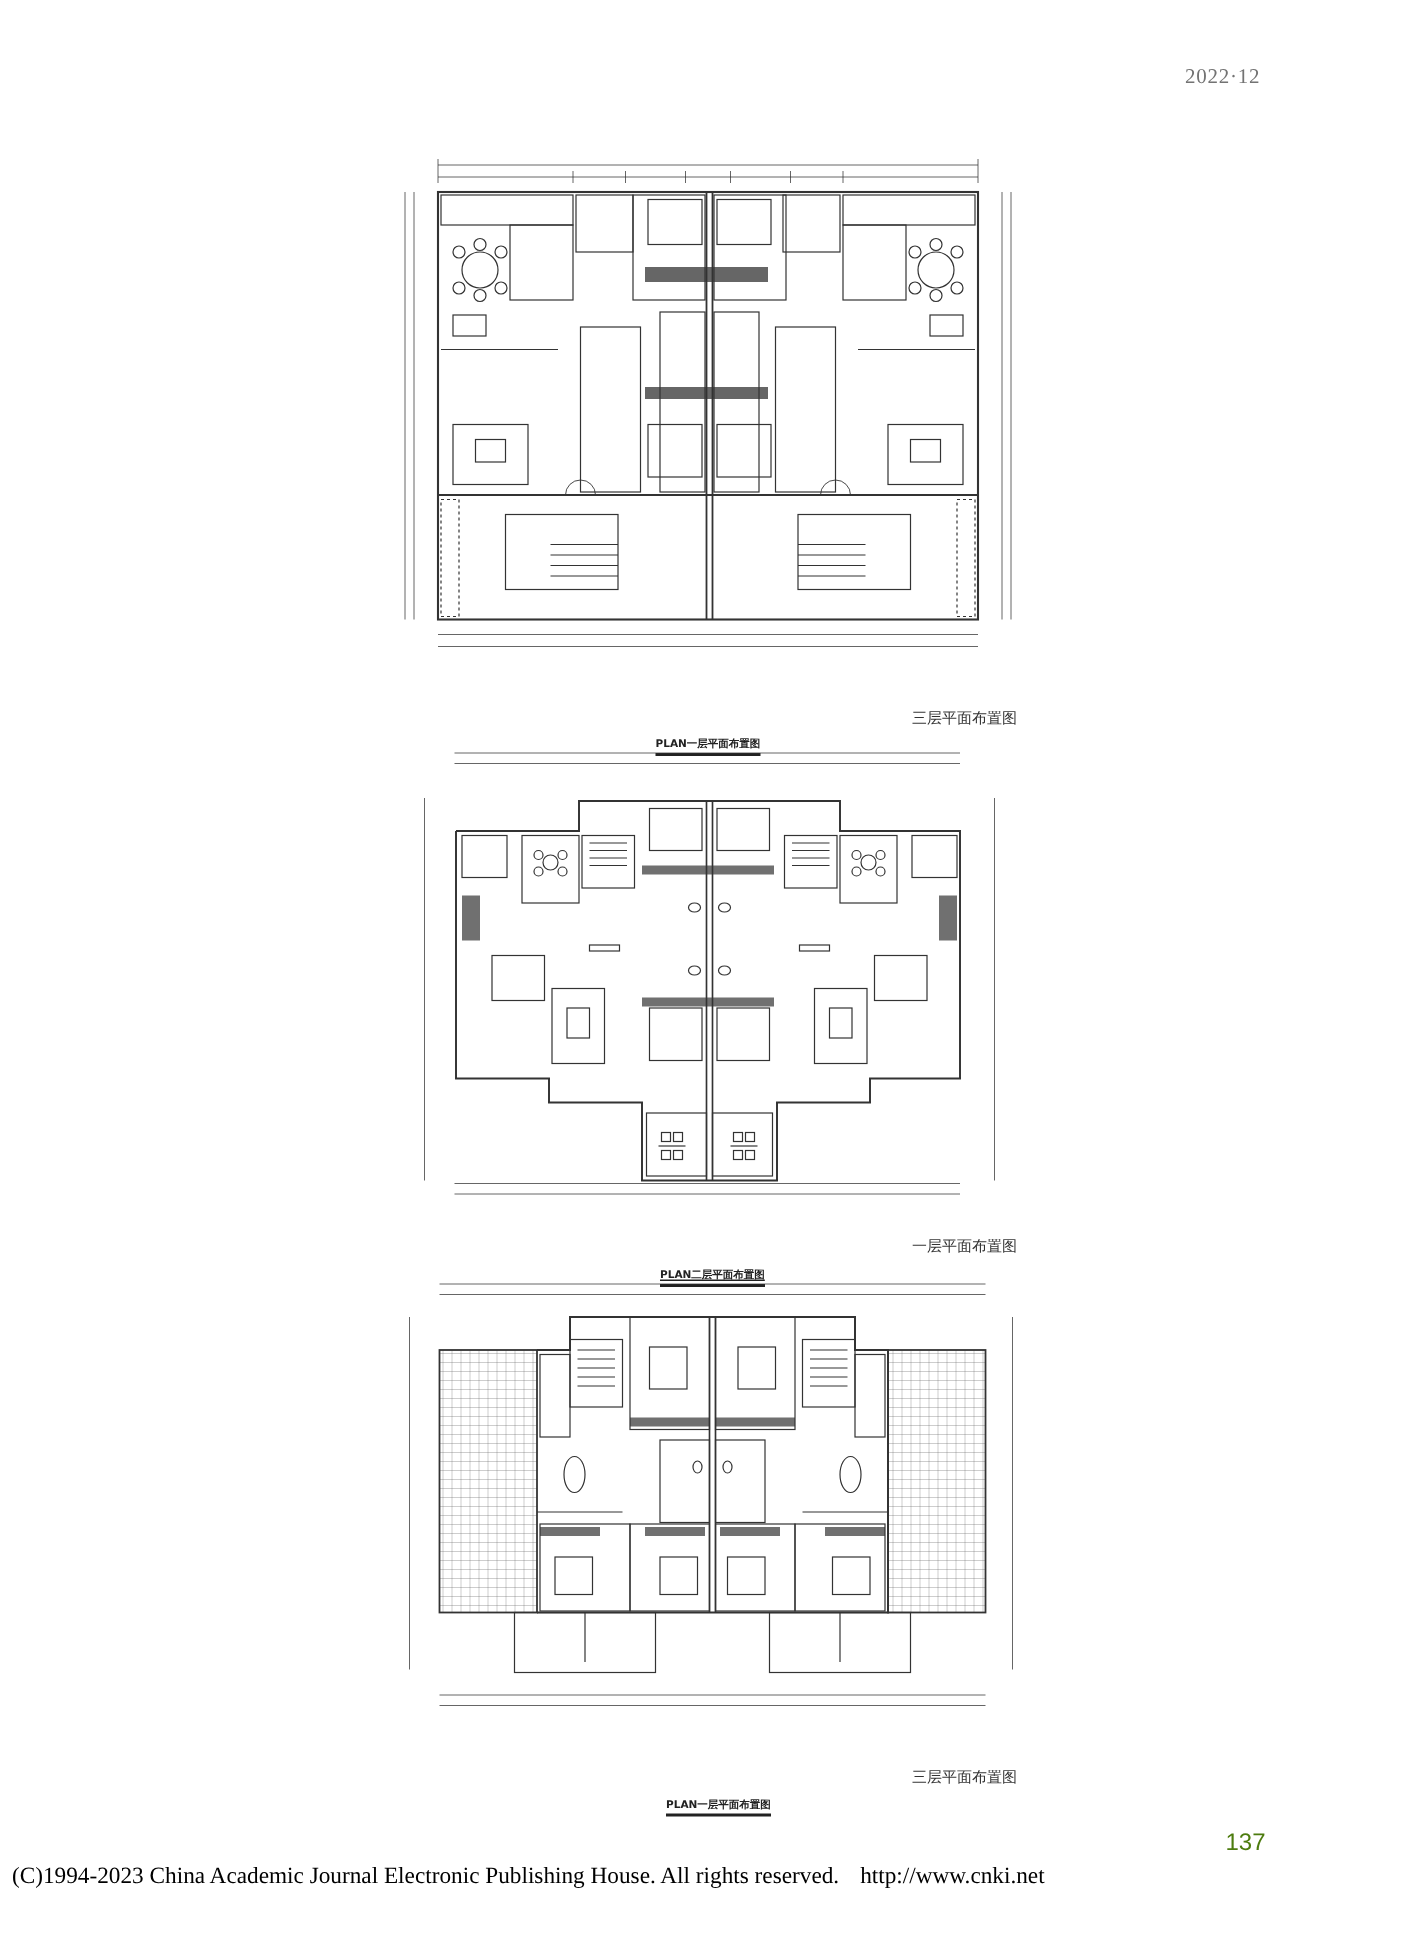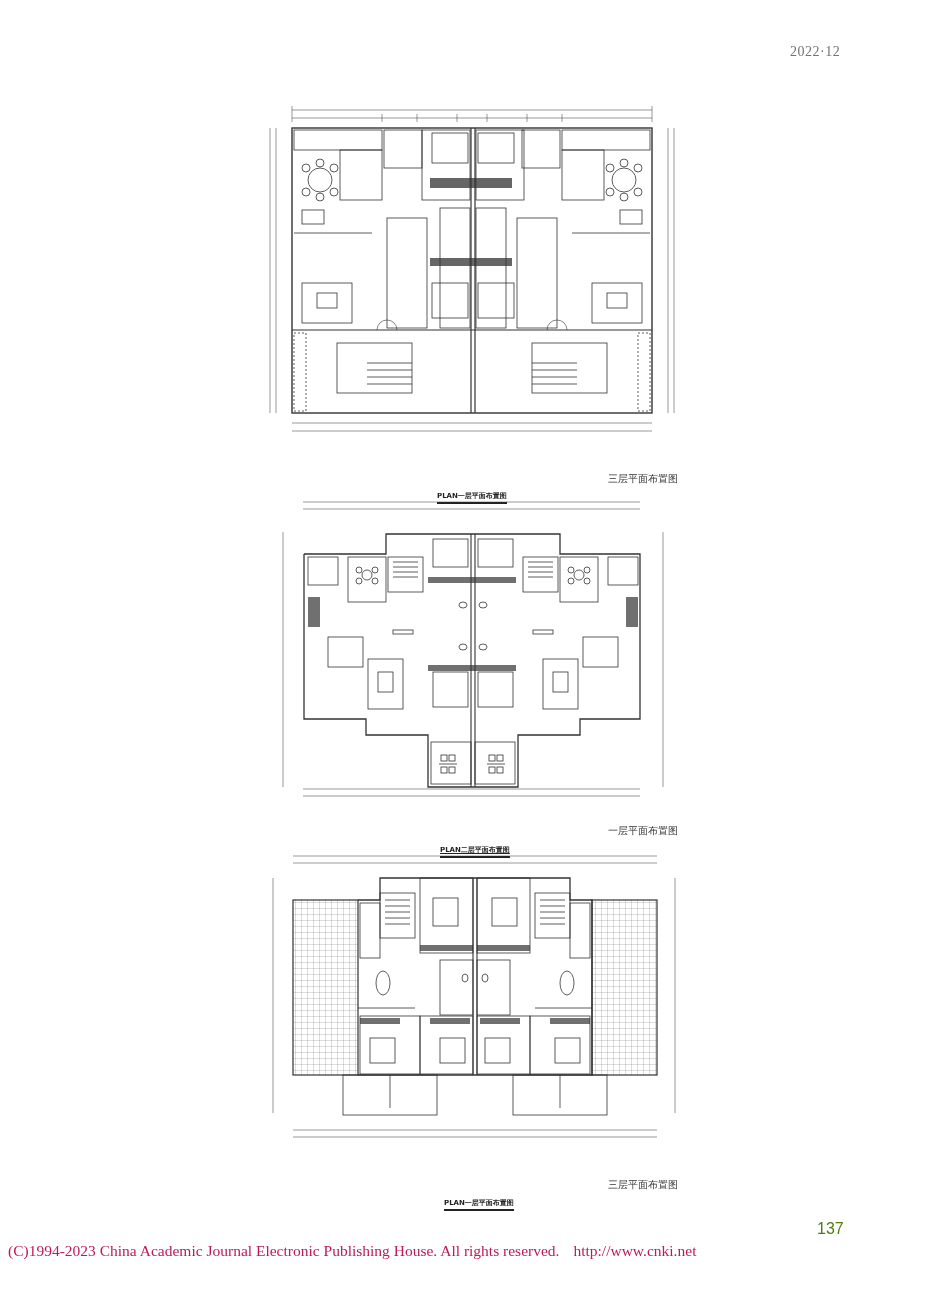--- a/index.html
+++ b/index.html
@@ -3,21 +3,21 @@
 <meta charset="utf-8">
 <style>
   html,body{margin:0;padding:0;background:#ffffff;}
   body{width:950px;height:1290px;position:relative;overflow:hidden;font-family:"Liberation Serif","DejaVu Serif",serif;color:#222;}
   .issue{position:absolute;top:44px;left:790px;font-size:14px;letter-spacing:0.5px;color:#737373;}
   .figure{position:absolute;}
   .figure svg{display:block;}
   .plan-title{position:absolute;font-family:"DejaVu Sans","Liberation Sans",sans-serif;font-size:7px;font-weight:bold;color:#222;border-bottom:2px solid #222;padding-bottom:1px;white-space:nowrap;margin-top:40px;}
   .caption{position:absolute;font-family:"DejaVu Serif","Liberation Serif",serif;font-size:10px;color:#333;white-space:nowrap;}
   .page-number{position:absolute;top:1220px;left:817px;font-family:"Liberation Sans","DejaVu Sans",sans-serif;font-size:16px;color:#4d7c0f;}
-  .copyright{position:absolute;top:1242px;left:8px;font-family:"Liberation Serif","DejaVu Serif",serif;font-size:15.5px;color:#be185d;white-space:nowrap;}
+  .copyright{position:absolute;top:1242px;left:8px;font-family:"Liberation Serif","DejaVu Serif",serif;font-size:15.5px;color:#000000;white-space:nowrap;}
   .copyright .url{margin-left:14px;}
 </style>
 </head>
 <body>
 
 <div class="issue">2022·12</div>
 
 <div class="figure" style="left:262px;top:98px;">
   <svg width="420" height="340" viewBox="0 0 420 340" fill="none" stroke="#333" stroke-width="0.8">
 

